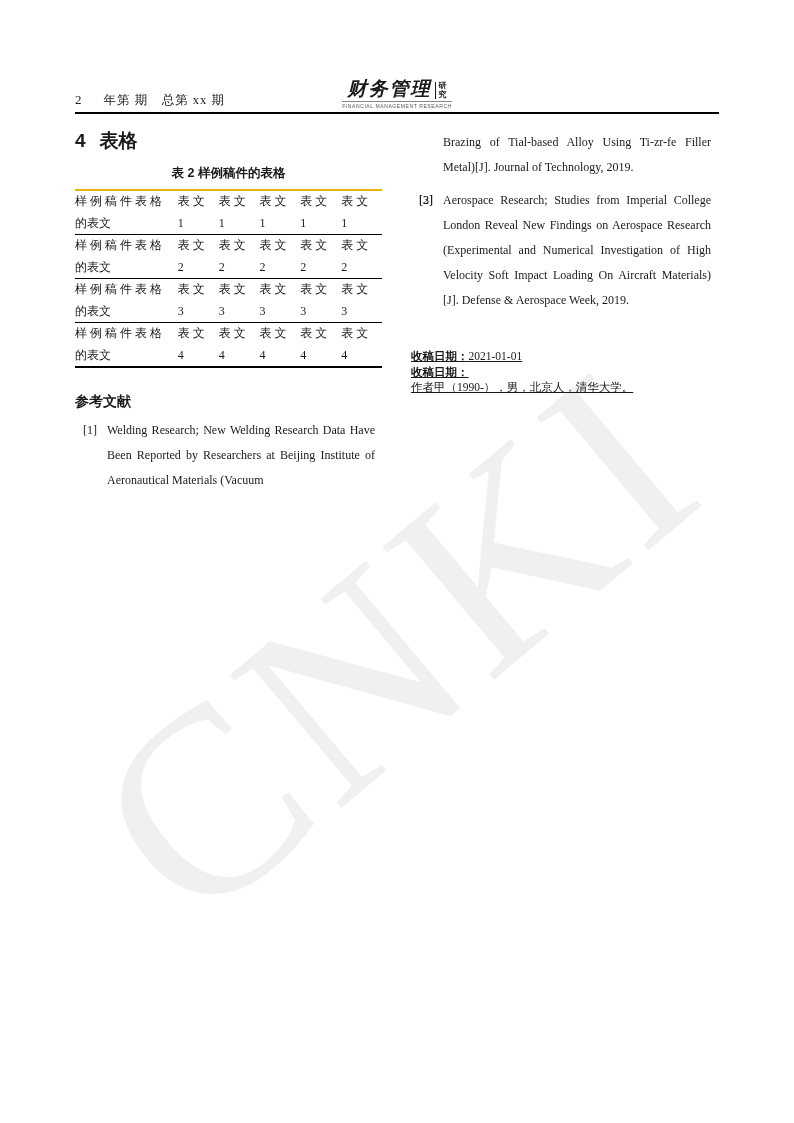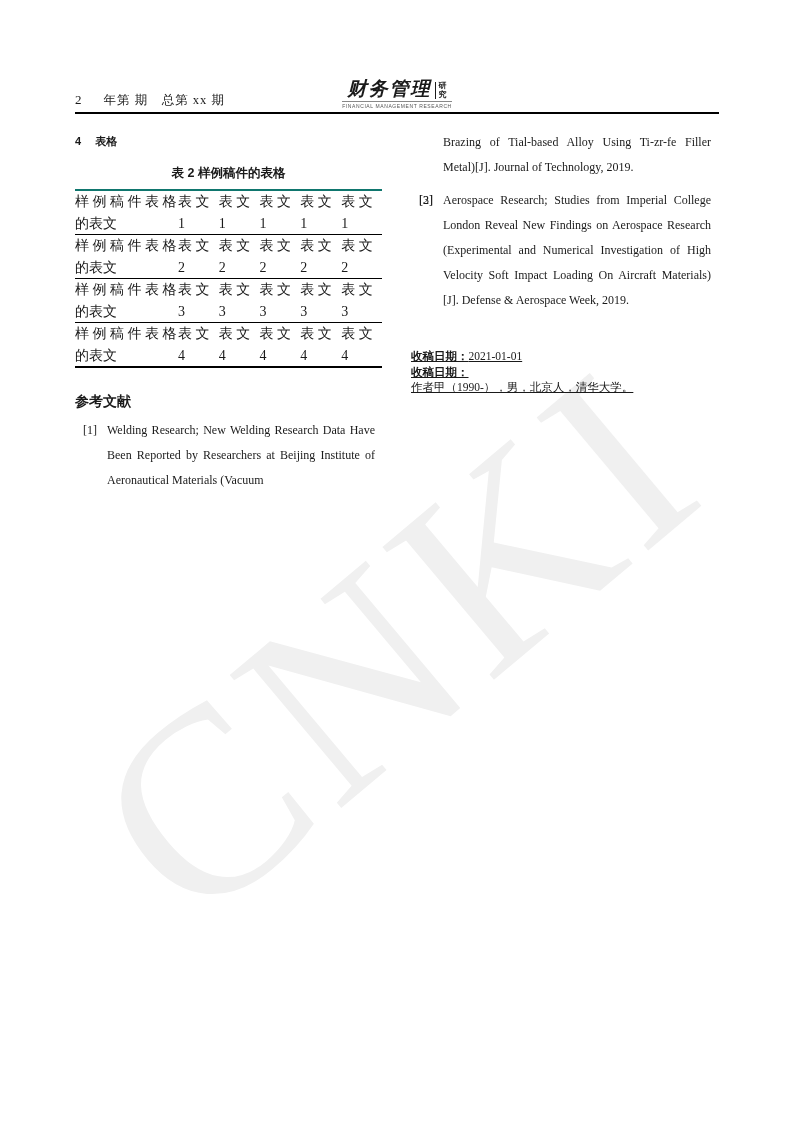--- a/index.html
+++ b/index.html
@@ -66,39 +66,39 @@
     position:absolute; left:75px; top:112px; width:644px; height:2px;
     background:#000;
   }
 
   
   .col-left  { position:absolute; left:75px;  top:128px; width:308px; }
   .col-right { position:absolute; left:411px; top:122px; width:308px; }
 
   
   .section-title {
-    font-size:11px; font-weight:bold; line-height:18px;
+    font-size:19px; font-weight:bold; line-height:18px;
     margin:4px 0 14px 0;
     font-family:"Liberation Sans","DejaVu Sans",sans-serif;
   }
   .section-title .sec-num { margin-right:14px; }
 
   
   .table-caption {
     width:307px; text-align:center;
     font-size:12.5px; font-weight:bold; line-height:18px;
     margin-bottom:7px;
     font-family:"Liberation Sans","DejaVu Sans",sans-serif;
   }
   table.sample {
     width:307px;
     border-collapse:collapse;
-    border-top:2px solid #0f766e;
+    border-top:2px solid #eab308;
     border-bottom:2.5px solid #000;
-    font-size:14px;
+    font-size:12px;
   }
   table.sample tbody { border-top:1px solid #000; }
   table.sample tbody:first-of-type { border-top:none; }
   table.sample td {
     line-height:21.5px; padding:0;
     vertical-align:top; text-align:left;
     white-space:nowrap;
   }
   td.col-label { width:103px; padding-left:2px; }
   td.col-data  { width:41px; }

